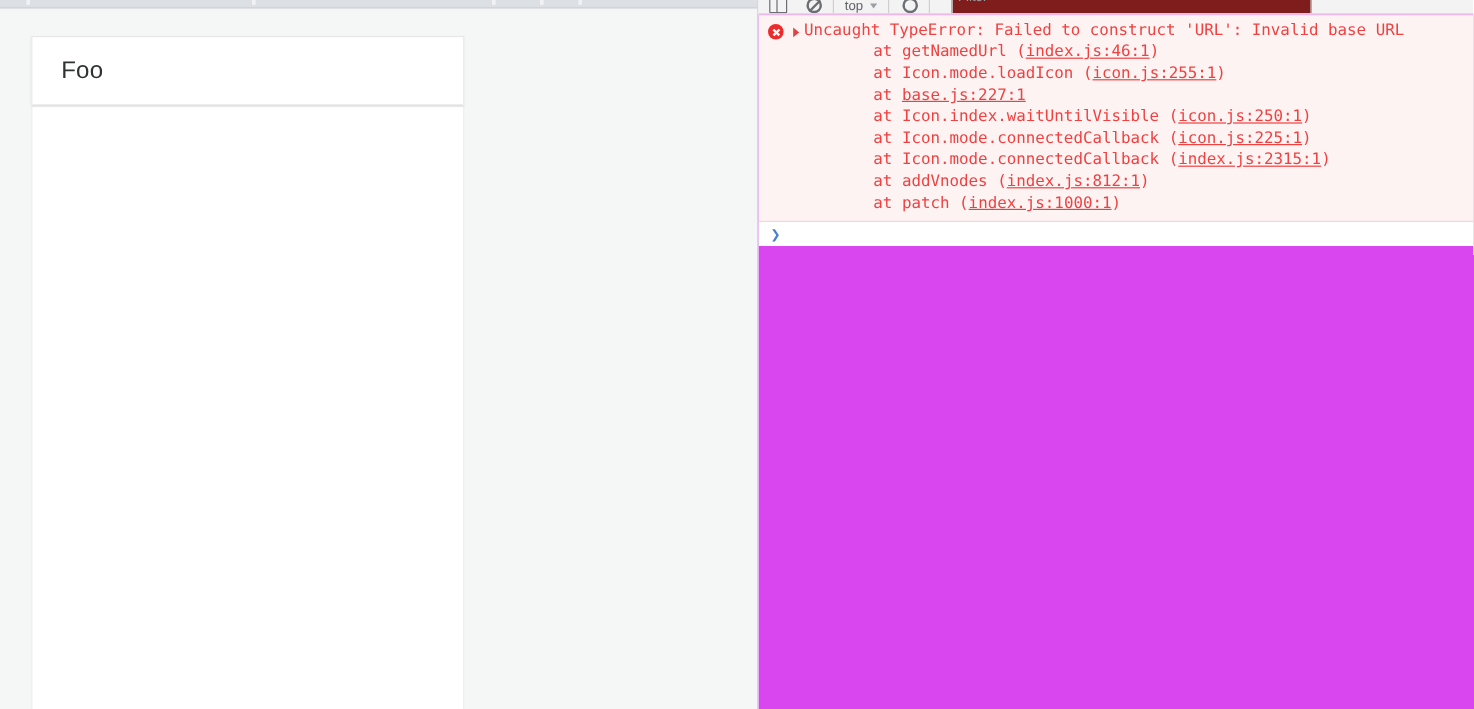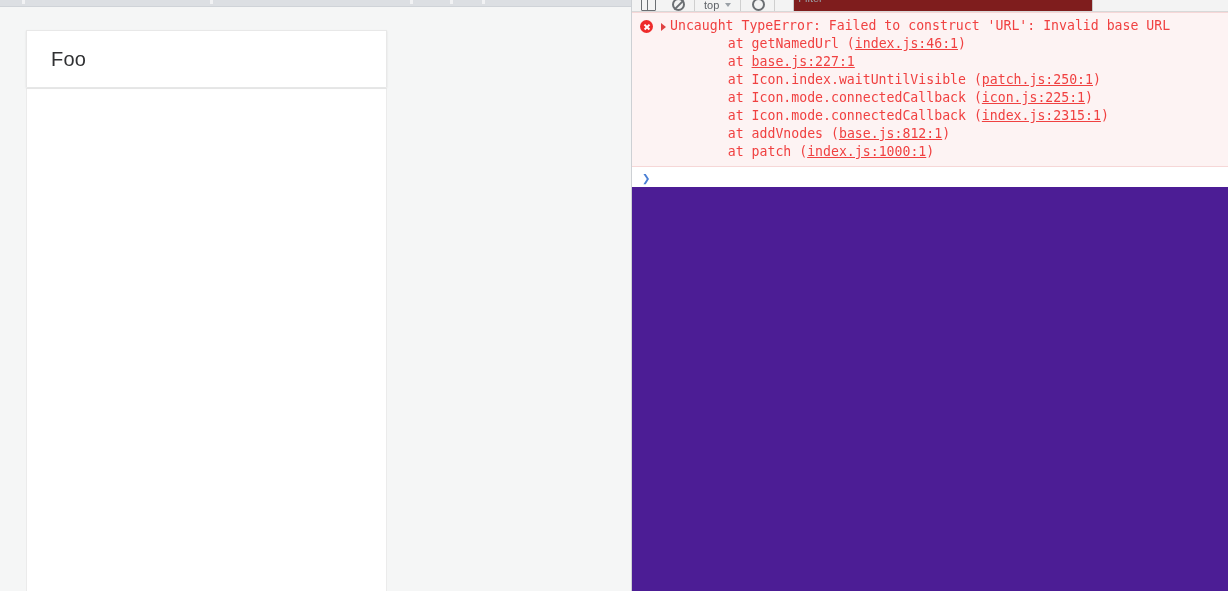--- a/index.html
+++ b/index.html
@@ -192,21 +192,21 @@
     padding: 13px 4px;
     line-height: 12px;
     outline: none;
   }
   .tb-filter::placeholder { color: #9aa0a6; }
 
   
   .console-body {
     position: relative;
     height: 579px;
-    background: #4c1d95;
+    background: #d946ef;
     overflow: hidden;
   }
 
   .error-group {
     background: #fdf3f3;
     border-top: 1px solid #f6d7d7;
     border-bottom: 1px solid #f6d7d7;
     padding: 4px 0 5px 0;
     position: relative;
   }
@@ -343,25 +343,26 @@
       <div class="error-group">
 
         <div class="error-first-line">
           <span class="err-badge"></span>
           <span class="err-disclosure"></span>
           <span class="err-text">Uncaught TypeError: Failed to construct 'URL': Invalid base URL</span>
         </div>
 
         <div>
           <div class="stack-line"><span>    at </span><span>getNamedUrl </span><span>(</span><span class="stack-link">index.js:46:1</span><span>)</span></div>
+          <div class="stack-line"><span>    at </span><span>Icon.mode.loadIcon </span><span>(</span><span class="stack-link">icon.js:255:1</span><span>)</span></div>
           <div class="stack-line"><span>    at </span><span></span><span></span><span class="stack-link">base.js:227:1</span><span></span></div>
-          <div class="stack-line"><span>    at </span><span>Icon.index.waitUntilVisible </span><span>(</span><span class="stack-link">patch.js:250:1</span><span>)</span></div>
+          <div class="stack-line"><span>    at </span><span>Icon.index.waitUntilVisible </span><span>(</span><span class="stack-link">icon.js:250:1</span><span>)</span></div>
           <div class="stack-line"><span>    at </span><span>Icon.mode.connectedCallback </span><span>(</span><span class="stack-link">icon.js:225:1</span><span>)</span></div>
           <div class="stack-line"><span>    at </span><span>Icon.mode.connectedCallback </span><span>(</span><span class="stack-link">index.js:2315:1</span><span>)</span></div>
-          <div class="stack-line"><span>    at </span><span>addVnodes </span><span>(</span><span class="stack-link">base.js:812:1</span><span>)</span></div>
+          <div class="stack-line"><span>    at </span><span>addVnodes </span><span>(</span><span class="stack-link">index.js:812:1</span><span>)</span></div>
           <div class="stack-line"><span>    at </span><span>patch </span><span>(</span><span class="stack-link">index.js:1000:1</span><span>)</span></div>
         </div>
 
       </div>
 
       <div class="console-prompt">
         <span class="prompt-chevron">❯</span>
         <input class="prompt-input" type="text" placeholder="" style="">
       </div>
 

